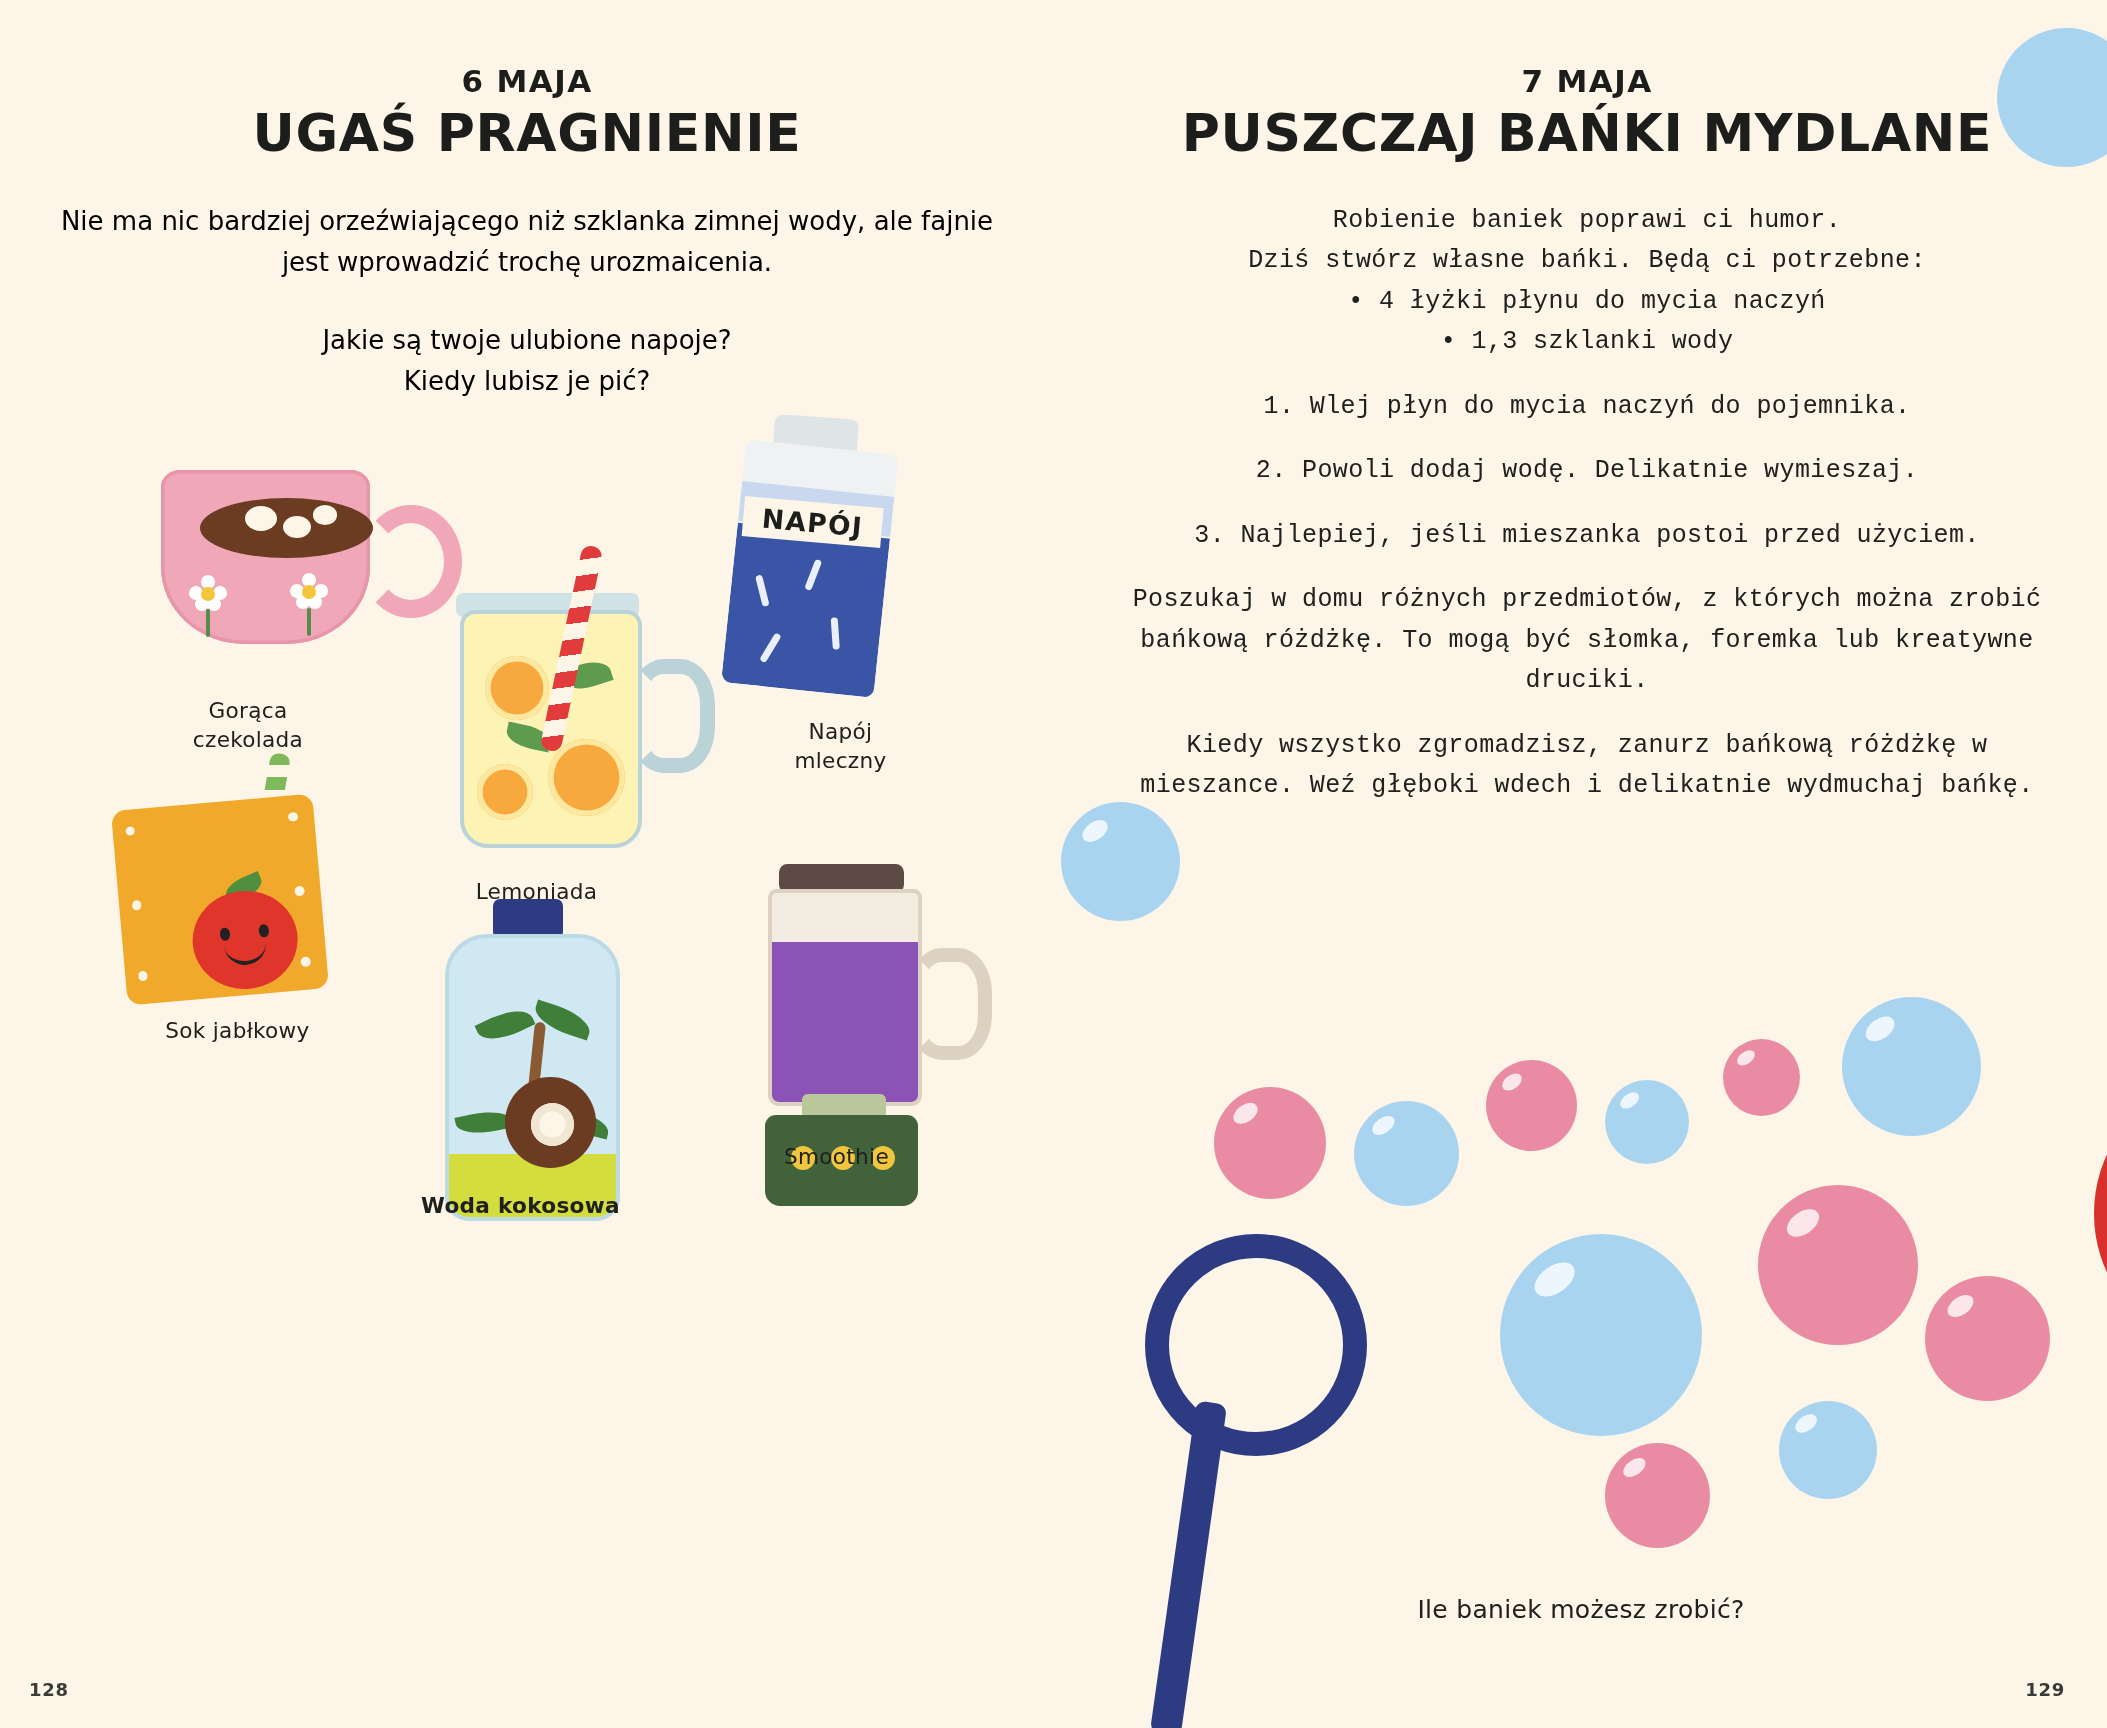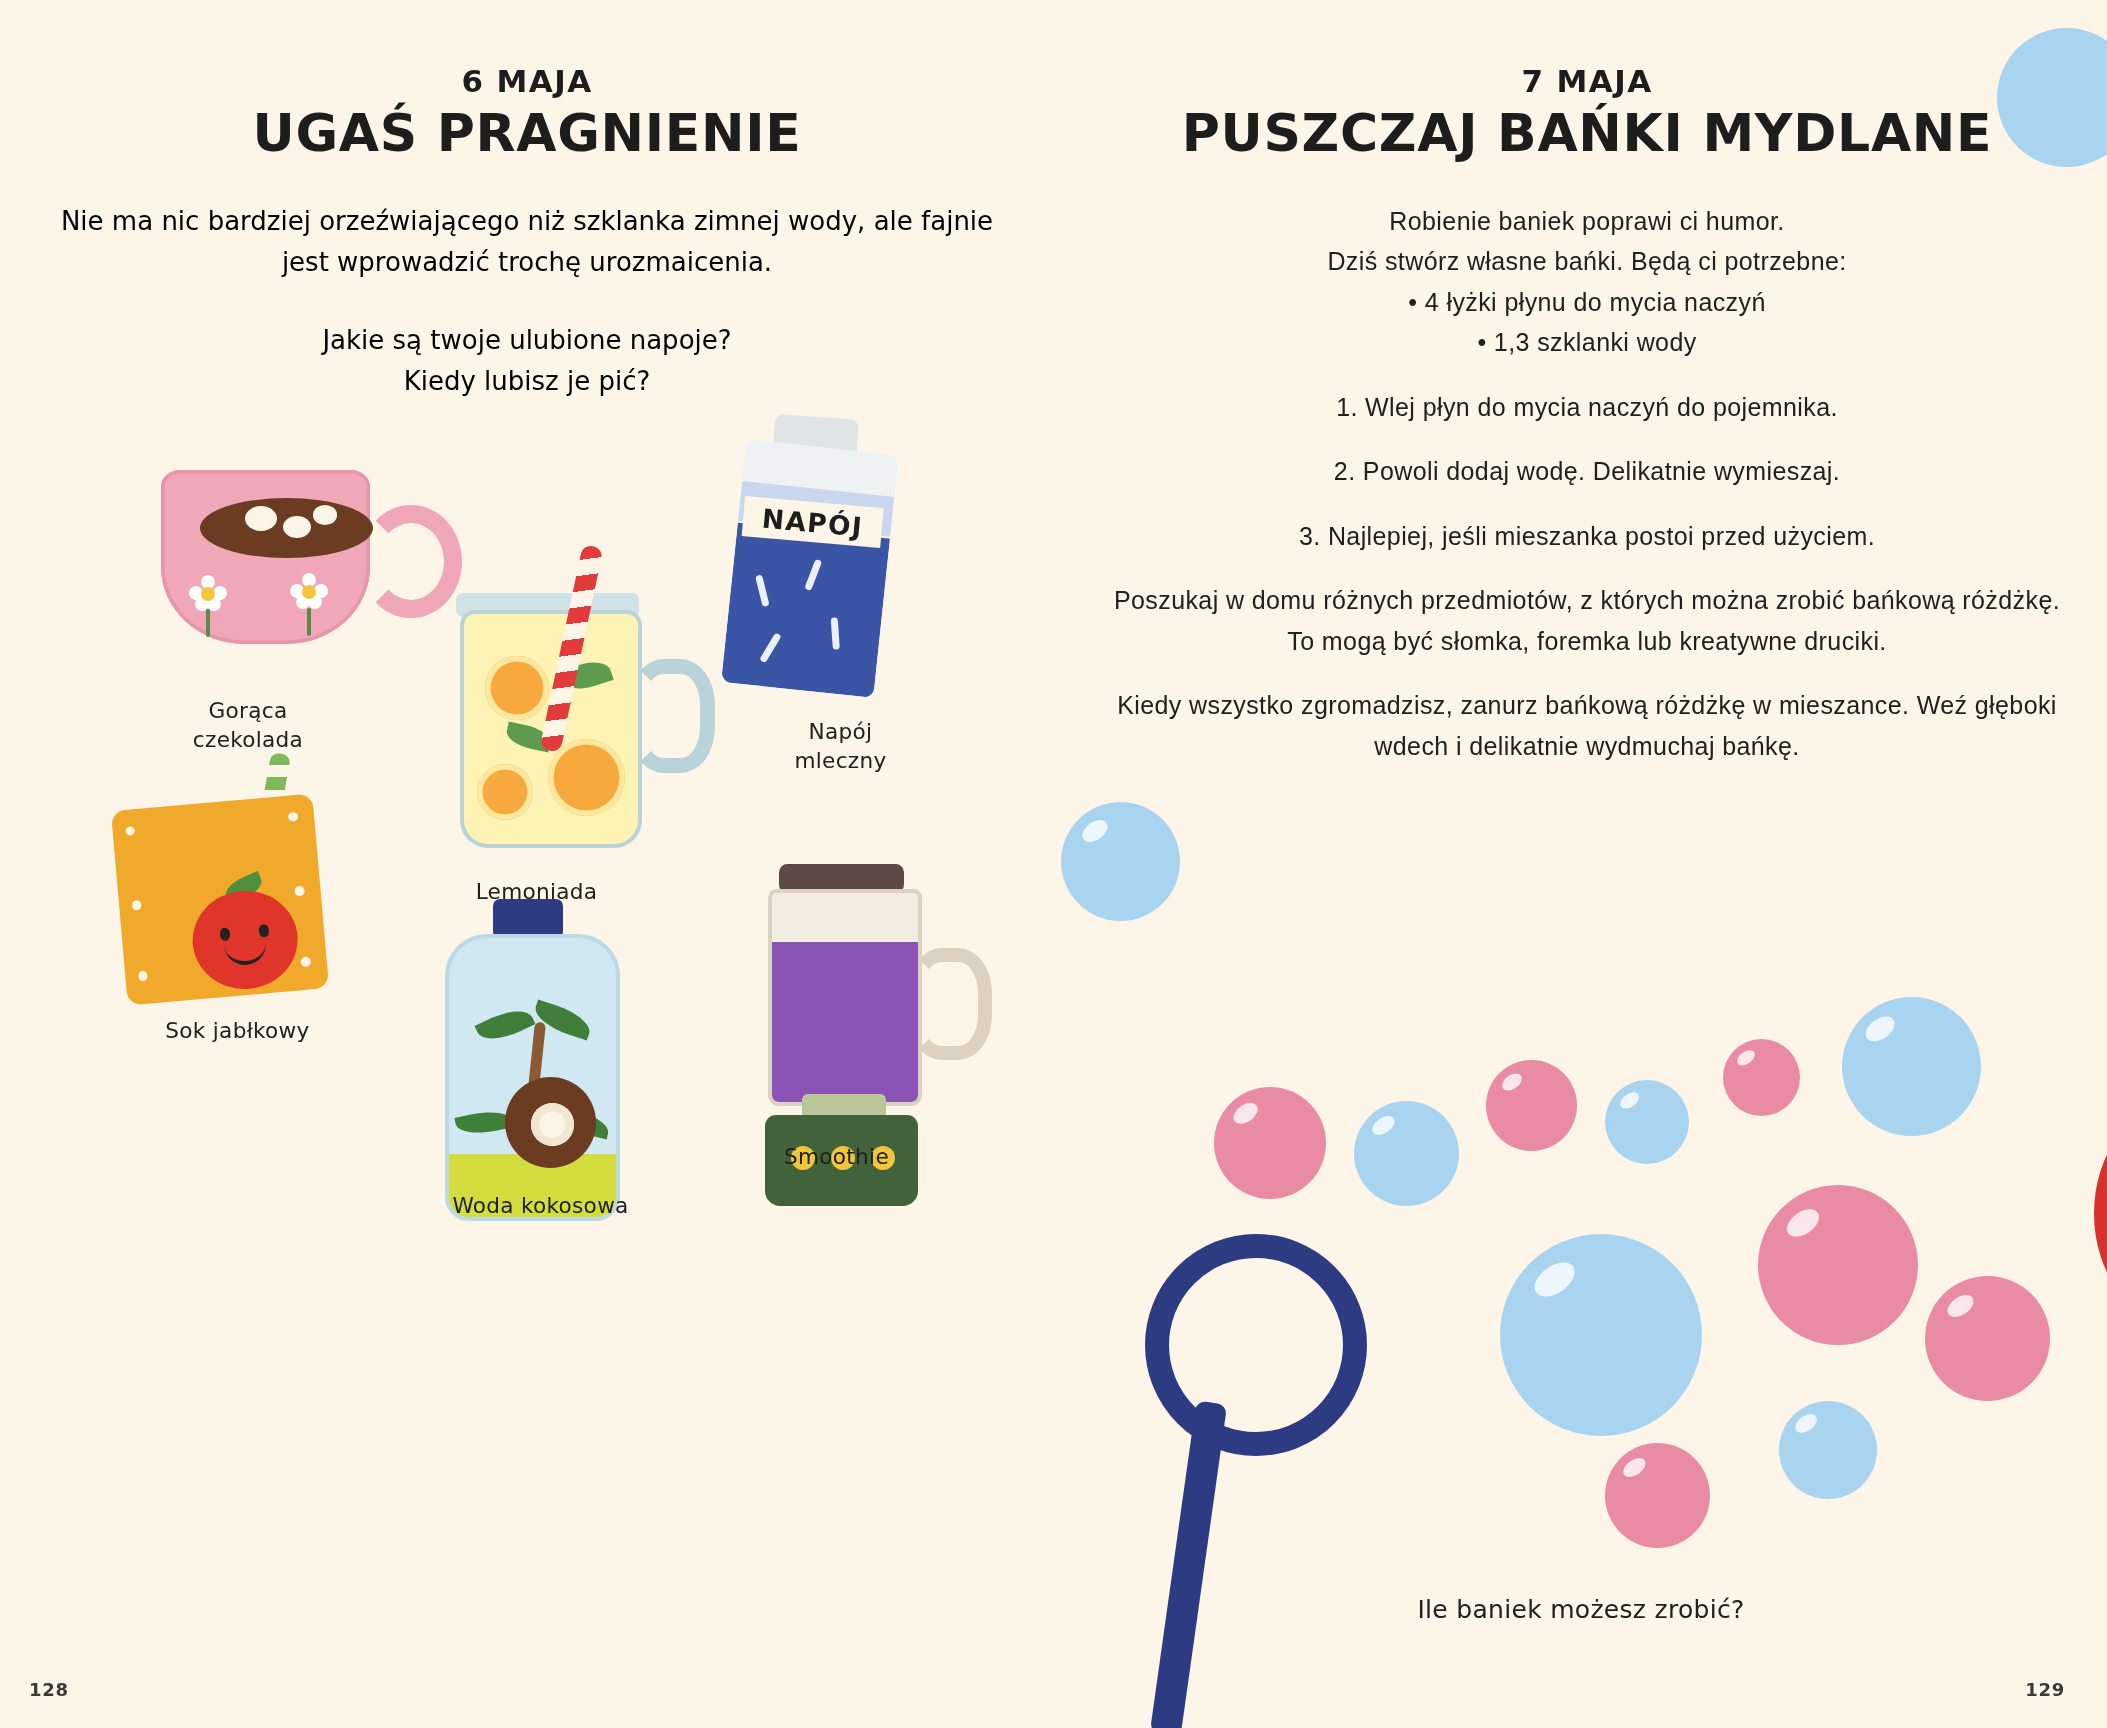--- a/index.html
+++ b/index.html
@@ -32,21 +32,21 @@
     color:#1d1d1b;
     margin:0 0 40px 0;
     line-height:1.05;
   }
   .body-text{
     text-align:center;
     font-size:25px;
     line-height:1.62;
     color:#20201e;
     letter-spacing:0.4px;
-    font-family:Liberation Sans, sans-serif;
+    font-family:Liberation Mono, monospace;
   }
   .para{margin:0 0 24px 0;}
   .para.tight{margin-bottom:0;}
   .left-intro{margin:0 0 36px 0;text-align:center;font-size:26px;line-height:1.6;}
   .left-q{margin:0;text-align:center;font-size:26px;line-height:1.6;}
 
   .page-num{
     position:absolute;bottom:29px;font-size:18px;color:#3a3a38;font-weight:bold;letter-spacing:0.7px;
   }
   .page-num.left{left:29px;}
@@ -255,21 +255,21 @@
           <div class="coco-sand"></div>
           <div class="palm-trunk"></div>
           <div class="palm-leaf" style="left:28px;top:75px;width:56px;height:24px;transform:rotate(-25deg);"></div>
           <div class="palm-leaf" style="left:84px;top:70px;width:59px;height:24px;transform:rotate(18deg);"></div>
           <div class="palm-leaf" style="left:7px;top:174px;width:56px;height:21px;transform:rotate(-12deg);"></div>
           <div class="palm-leaf" style="left:105px;top:174px;width:56px;height:21px;transform:rotate(14deg);"></div>
           <div class="coco-nut"></div>
           <div class="coco-inner"></div>
         </div>
       </div>
-      <div class="caption" style="left:338px;top:774px;width:293px;">
+      <div class="caption" style="left:318px;top:774px;width:293px;font-weight:bold;">
         <div>Woda kokosowa</div>
       </div>
 
       <div class="blender">
         <div class="bl-lid"></div>
         <div class="bl-handle"></div>
         <div class="bl-jar">
             <div class="bl-smoothie"></div>
           </div>
         <div class="bl-neck"></div>

